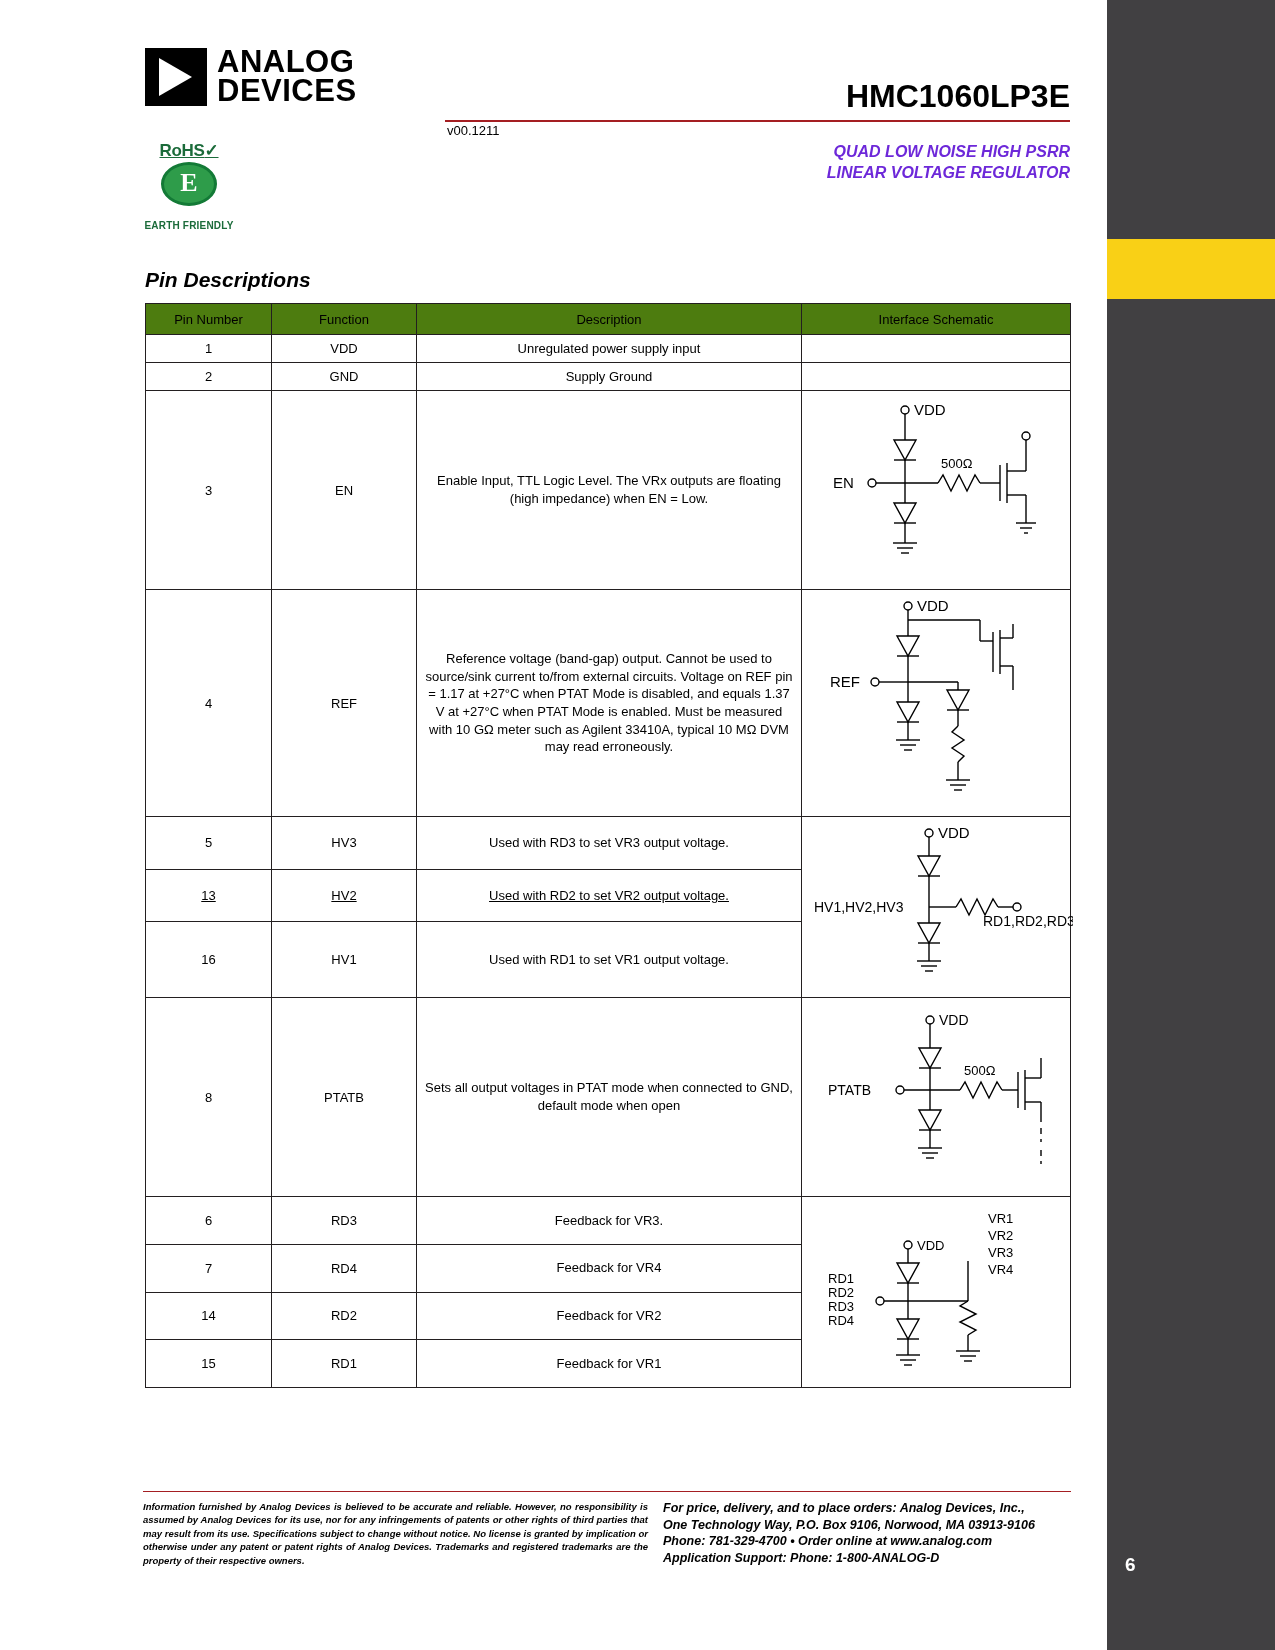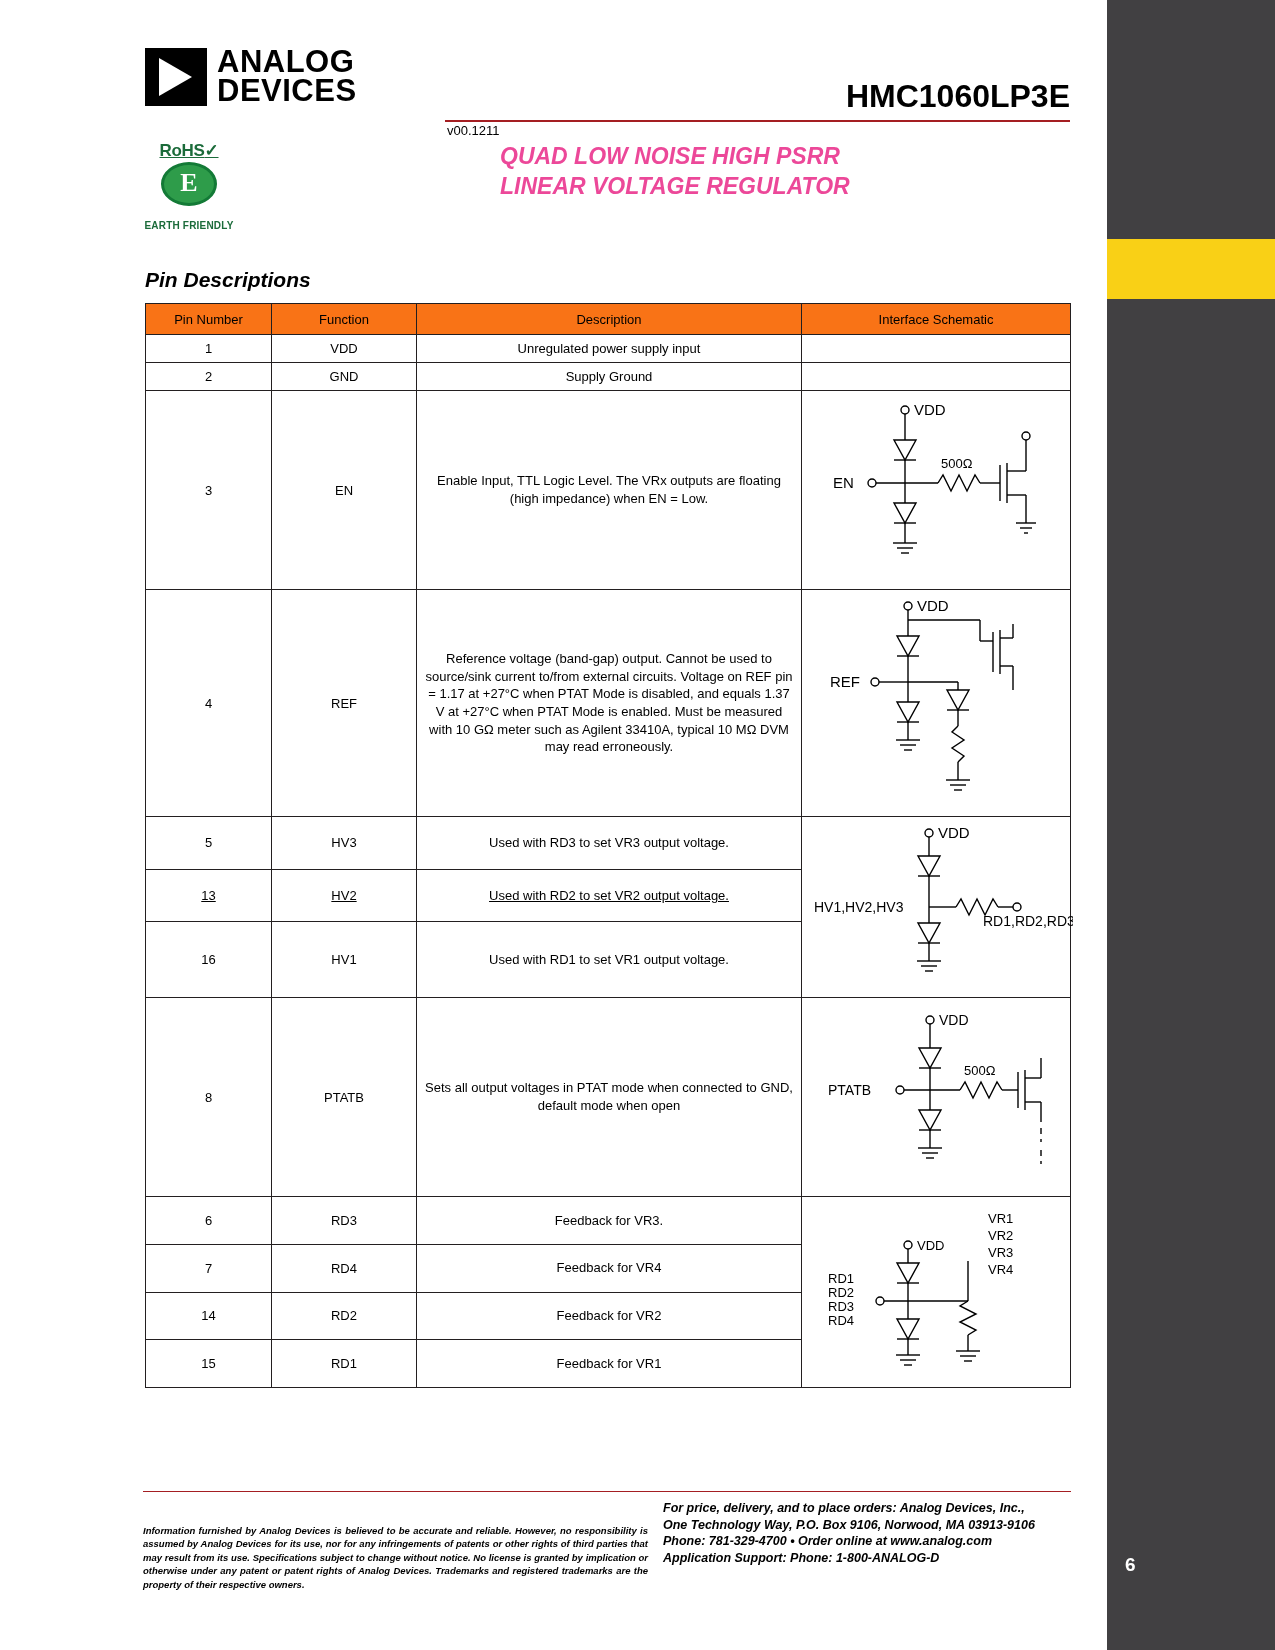--- a/index.html
+++ b/index.html
@@ -146,26 +146,26 @@
     left: 447px;
     top: 123px;
     font-size: 13px;
     color: #000;
   }
   .subtitle {
     position: absolute;
     left: 500px;
     top: 142px;
     width: 570px;
-    text-align: left;
-    font-size: 23px;
+    text-align: right;
+    font-size: 16px;
     font-weight: bold;
     font-style: italic;
     line-height: 1.3;
-    color: #ec4899;
+    color: #6d28d9;
   }
 
   
   .section-title {
     position: absolute;
     left: 145px;
     top: 268px;
     font-size: 21px;
     font-weight: bold;
     font-style: italic;
@@ -183,21 +183,21 @@
   }
   table.pins th, table.pins td {
     border: 1px solid #231f20;
     font-size: 13px;
     color: #000;
     text-align: center;
     vertical-align: middle;
     padding: 4px 6px;
   }
   table.pins th {
-    background: #f97316;
+    background: #4d7c0f;
     font-weight: normal;
     height: 22px;
   }
   td.desc { line-height: 1.35; margin-top: 39px; }
   .col1 { width: 126px; }
   .col2 { width: 145px; }
   .col3 { width: 385px; }
   .col4 { width: 269px; }
   td.sch { padding: 0; }
 
@@ -217,21 +217,20 @@
     position: absolute;
     left: 143px;
     top: 1500px;
     width: 505px;
     font-size: 9.5px;
     font-style: italic;
     font-weight: bold;
     line-height: 1.42;
     text-align: justify;
     color: #000;
-    margin-top: 24px;
   }
   .footer-right {
     position: absolute;
     left: 663px;
     top: 1500px;
     width: 410px;
     font-size: 12.5px;
     font-style: italic;
     font-weight: bold;
     line-height: 1.33;

